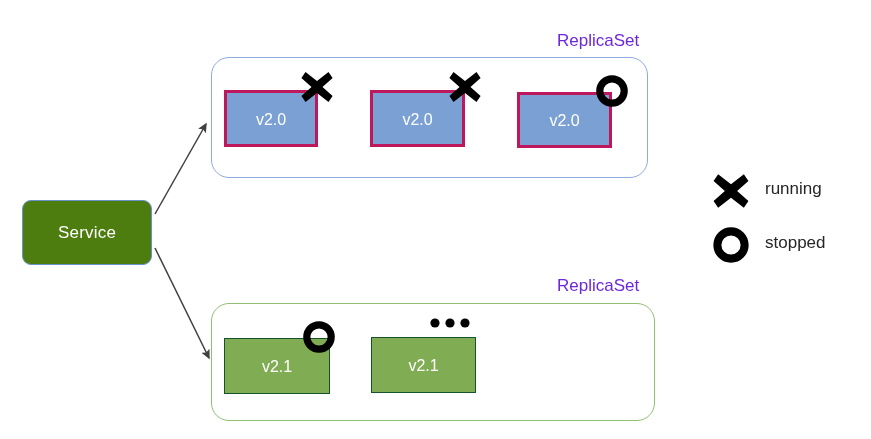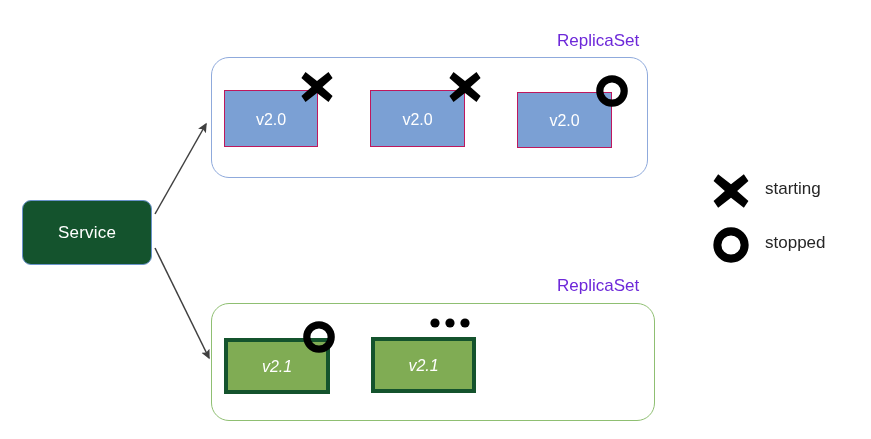--- a/index.html
+++ b/index.html
@@ -16,21 +16,21 @@
     overflow: hidden;
   }
 
   
   .service-box {
     position: absolute;
     left: 22px;
     top: 200px;
     width: 130px;
     height: 65px;
-    background: #14532d;
+    background: #4d7c0f;
     border: 1px solid #6A93CB;
     border-radius: 9px;
     display: flex;
     align-items: center;
     justify-content: center;
     box-sizing: border-box;
   }
   .service-label {
     color: #ffffff;
     font-size: 17px;
@@ -78,26 +78,25 @@
   }
   .pod-label {
     color: #ffffff;
     font-size: 16px;
     line-height: 1;
     position: relative;
     top: 1px;
   }
   .pod.v20 {
     background: #7BA0D4;
-    border: 1px solid #be185d;
+    border: 3px solid #be185d;
   }
   .pod.v21 {
     background: #80AC54;
-    border: 4px solid #14532d;
-    font-style: italic;
+    border: 1px solid #14532d;
   }
 
   
   .pod-t1 { left: 224px; top: 90px;  width: 94px;  height: 57px; }
   .pod-t2 { left: 370px; top: 90px;  width: 95px;  height: 57px; }
   .pod-t3 { left: 517px; top: 92px;  width: 95px;  height: 56px; }
   
   .pod-b1 { left: 224px; top: 338px; width: 106px; height: 56px; }
   .pod-b2 { left: 371px; top: 337px; width: 105px; height: 56px; }
 
@@ -228,21 +227,21 @@
 
   <div class="legend">
 
     <div class="legend-row">
       <span class="legend-glyph">
         <svg viewBox="0 0 34 34" xmlns="http://www.w3.org/2000/svg">
           <path d="M5.5 2.0 L17 11.0 L28.5 2.0 L32.6 8.0 L22.5 17.0 L32.6 26.0
                    L28.5 32.0 L17 23.0 L5.5 32.0 L1.4 26.0 L11.5 17.0 L1.4 8.0 Z" fill="#000000"></path>
         </svg>
       </span>
-      <span class="legend-text">starting</span>
+      <span class="legend-text">running</span>
     </div>
 
     <div class="legend-row">
       <span class="legend-glyph">
         <svg viewBox="0 0 34 34" xmlns="http://www.w3.org/2000/svg">
           <circle cx="17" cy="17" r="12.2" fill="none" stroke="#000000" stroke-width="7.2"></circle>
         </svg>
       </span>
       <span class="legend-text">stopped</span>
     </div>

